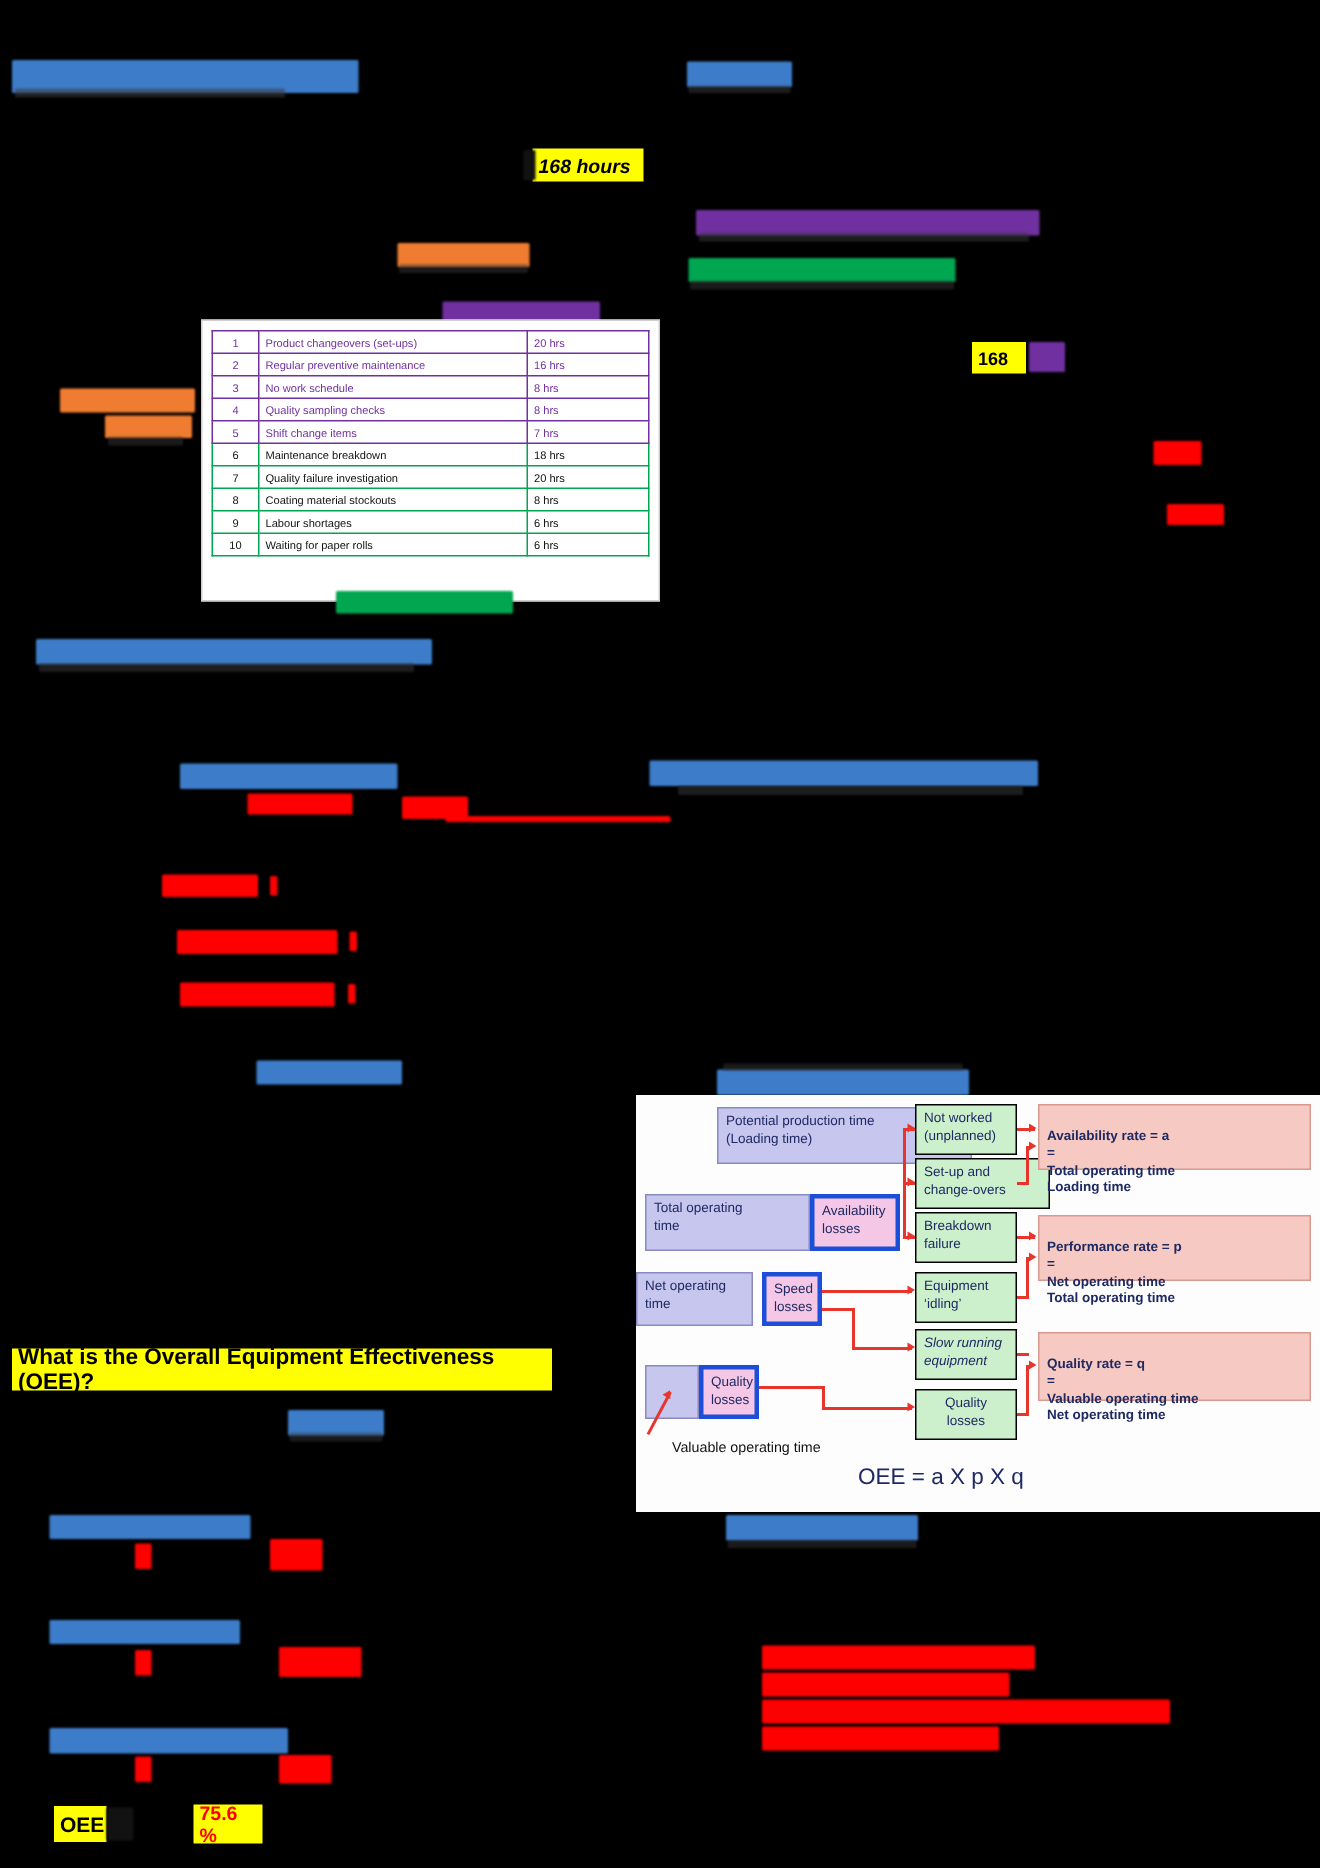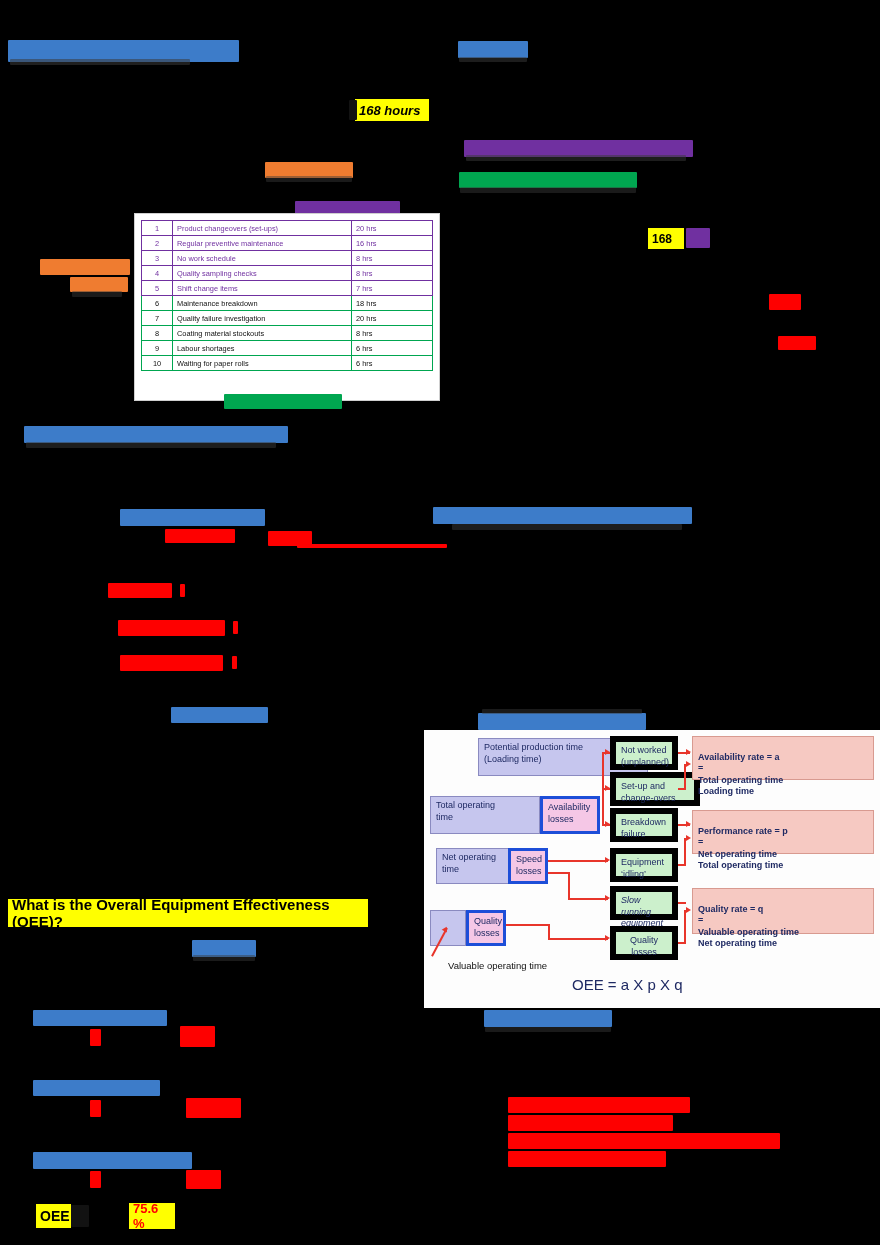--- a/index.html
+++ b/index.html
@@ -29,21 +29,21 @@
   .grp-green td{color:#111;border:1px solid #00a650;}
   .c-idx{width:22px;text-align:center;}
   .c-hrs{width:72px;}
   
   .oee{position:absolute;background:#fdfdfd;box-sizing:border-box;
        font-family:"Liberation Sans", sans-serif;}
   .bx{position:absolute;box-sizing:border-box;font-size:9px;
       line-height:11.5px;padding:3px 5px;color:#1f2a63;}
   .b-lav{background:#c6c6ee;border:1px solid #8a8ac0;}
   .b-pink{background:#f5c7e6;border:3px solid #1d4ed8;}
-  .b-green{background:#ccf0cc;border:6px solid #000000;}
+  .b-green{background:#ccf0cc;border:1px solid #000000;}
   .b-rose{background:#f6c9c2;border:1px solid #d89a90;font-weight:bold;}
   .ln{position:absolute;background:#e8352b;}
   .arrowhead{position:absolute;width:0;height:0;
       border-top:3px solid transparent;border-bottom:3px solid transparent;
       border-left:5px solid #e8352b;}
   .oee-eq{position:absolute;font-size:15px;color:#1f2a63;}
   .vot{position:absolute;font-size:9.5px;color:#111;}
 </style>
 </head>
 <body>
@@ -162,21 +162,21 @@
 <div class="rd rd-blue" style="left:478px;top:713px;width:168px;height:17px;"></div>
 <div class="rd rd-grey" style="left:482px;top:709px;width:160px;height:5px;opacity:.45;"></div>
 
 <div class="oee" style="left:424px;top:730px;width:456px;height:278px;">
 
   <div class="bx b-lav" style="left:22px;top:8px;width:170px;height:38px;margin-left:32px;">Potential production time<br>(Loading time)</div>
 
   <div class="bx b-lav" style="left:6px;top:66px;width:110px;height:38px;">Total operating<br>time</div>
   <div class="bx b-pink" style="left:116px;top:66px;width:60px;height:38px;">Availability<br>losses</div>
 
-  <div class="bx b-lav" style="left:12px;top:118px;width:78px;height:36px;">Net operating<br>time</div>
+  <div class="bx b-lav" style="left:0;top:118px;width:78px;height:36px;">Net operating<br>time</div>
   <div class="bx b-pink" style="left:84px;top:118px;width:40px;height:36px;">Speed<br>losses</div>
 
   <div class="bx b-lav" style="left:6px;top:180px;width:36px;height:36px;"></div>
   <div class="bx b-pink" style="left:42px;top:180px;width:40px;height:36px;">Quality<br>losses</div>
 
   <div class="bx b-green" style="left:186px;top:6px;width:68px;height:34px;">Not worked<br>(unplanned)</div>
   <div class="bx b-green" style="left:186px;top:42px;width:90px;height:34px;">Set-up and<br>change-overs</div>
   <div class="bx b-green" style="left:186px;top:78px;width:68px;height:34px;">Breakdown<br>failure</div>
   <div class="bx b-green" style="left:186px;top:118px;width:68px;height:34px;">Equipment<br>‘idling’</div>
   <div class="bx b-green" style="left:186px;top:156px;width:68px;height:34px;font-style:italic;">Slow running<br>equipment</div>

